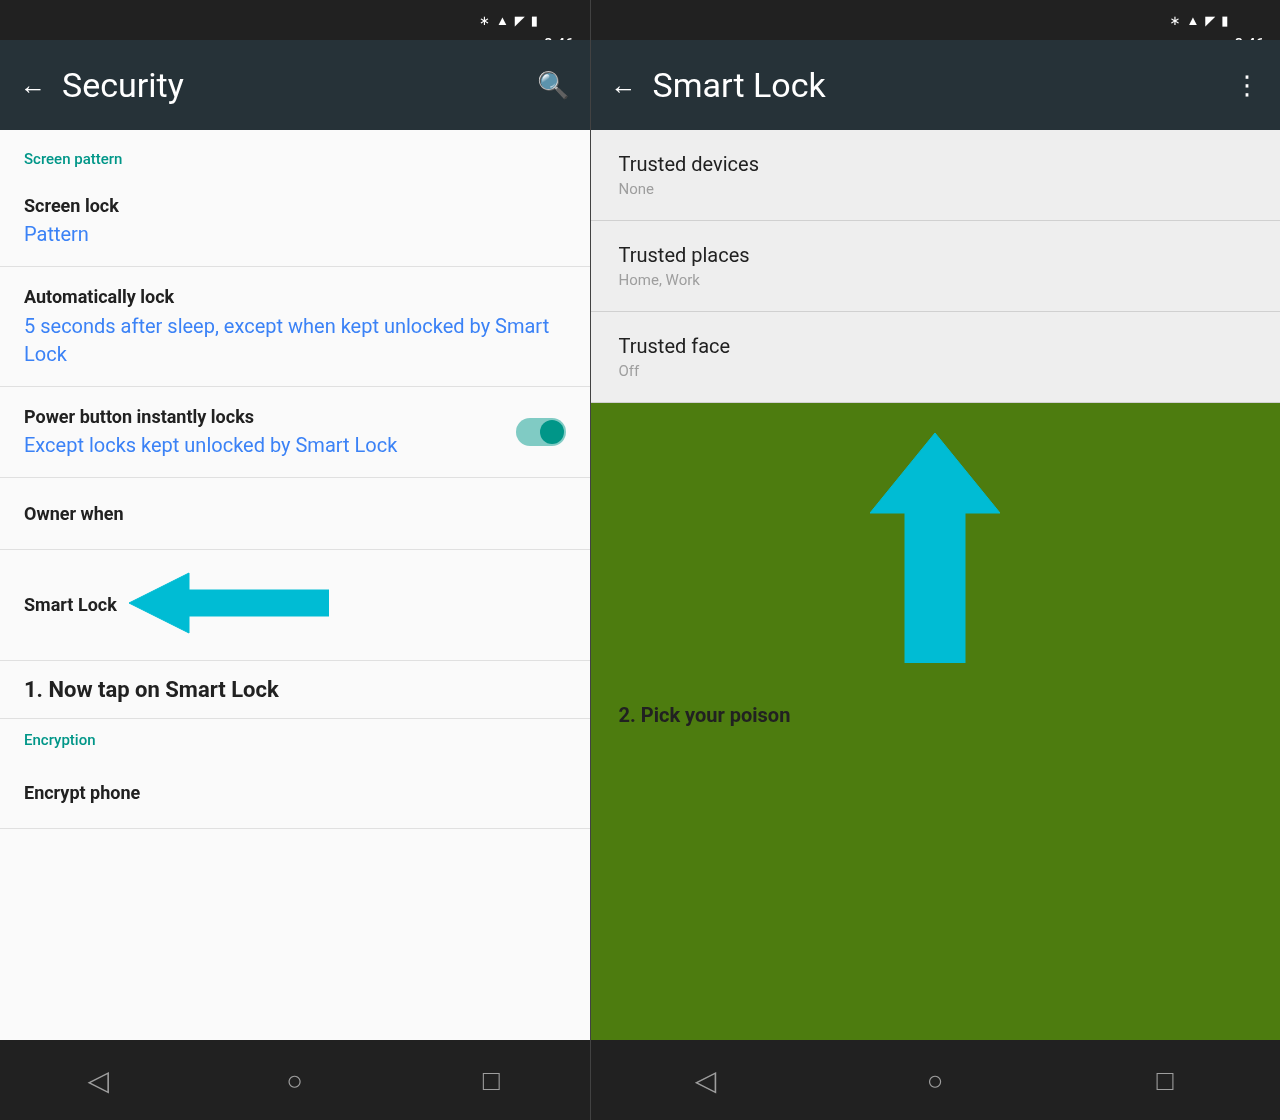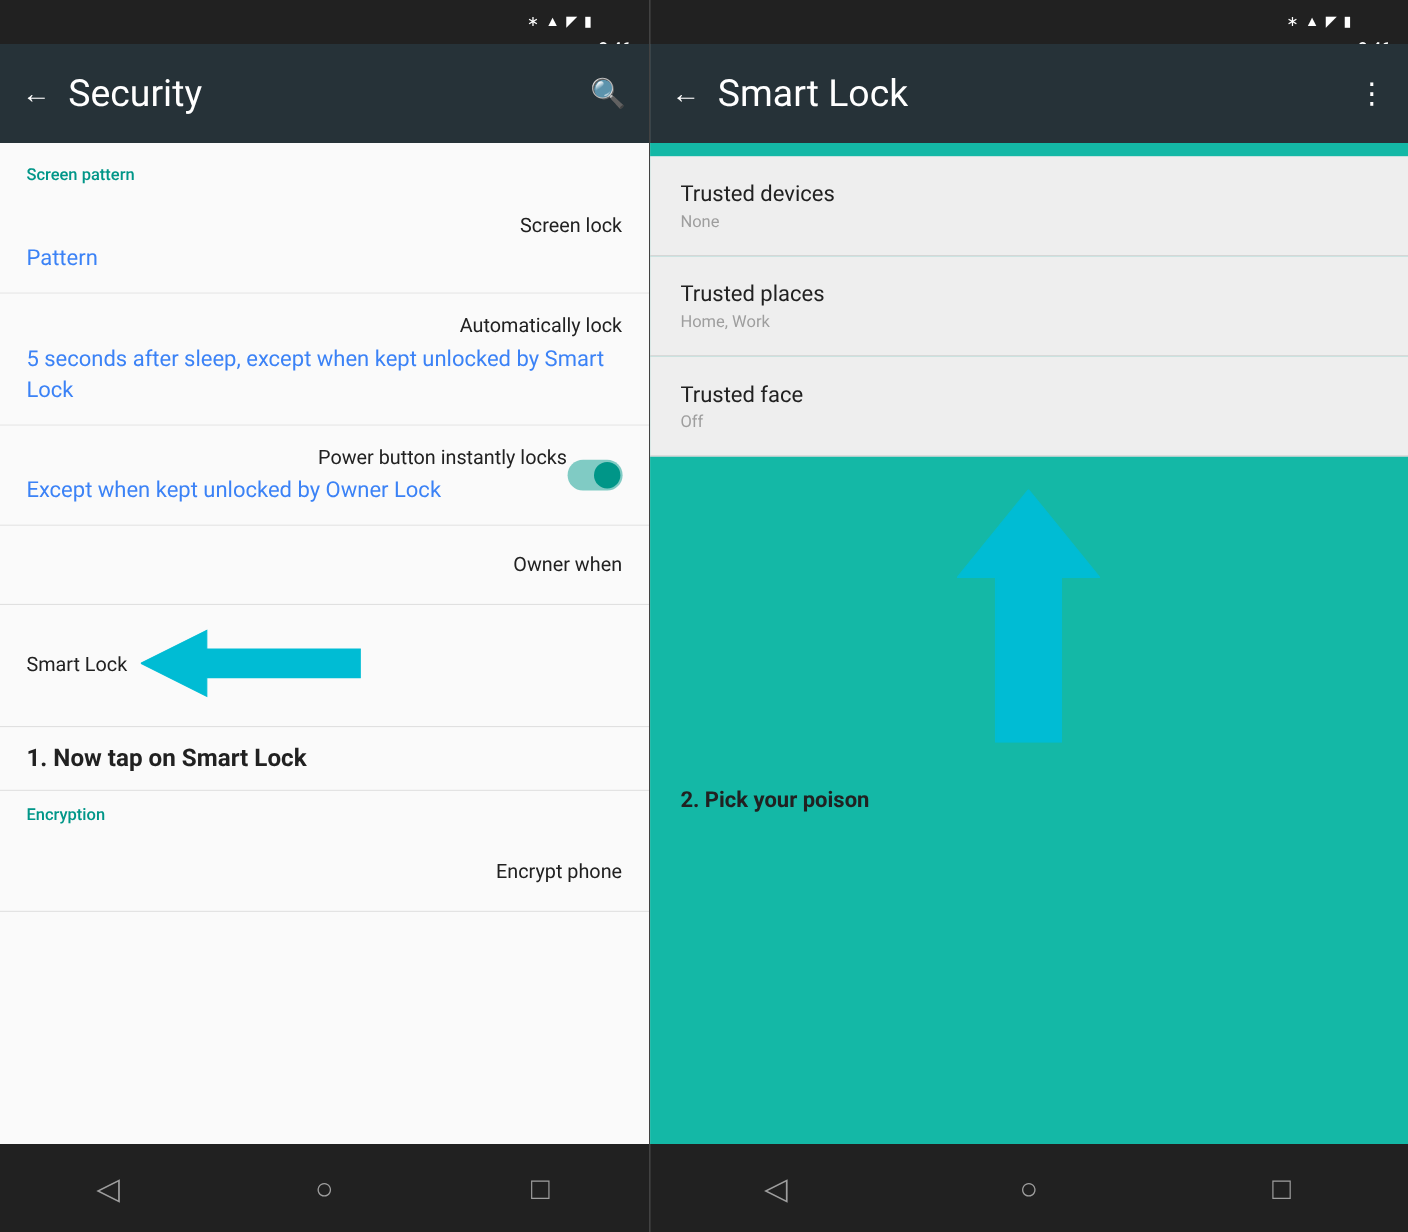--- a/index.html
+++ b/index.html
@@ -105,23 +105,22 @@
       justify-content: space-between;
       cursor: pointer;
       min-height: 72px;
     }
     .list-item-text {
       flex: 1;
     }
     .list-item-title {
       font-size: 18px;
       color: #212121;
-      font-weight: 400;
+      font-weight: 700;
       line-height: 1.3;
-      text-align: right;
     }
     .list-item-subtitle {
       font-size: 20px;
       color: #3b82f6;
       margin-top: 3px;
       line-height: 1.4;
     }
 
     
     .toggle {
@@ -162,22 +161,22 @@
       display: flex;
       align-items: center;
       justify-content: center;
       width: 60px;
       height: 60px;
     }
 
     
     .right-content {
       flex: 1;
-      background: #14b8a6;
-      padding-top: 12px;
+      background: #4d7c0f;
+      padding-top: 0;
     }
     .right-list-item {
       padding: 22px 28px;
       background: #eeeeee;
       border-bottom: 1px solid #d0d0d0;
       cursor: pointer;
       min-height: 80px;
     }
     .right-item-title {
       font-size: 20px;
@@ -266,21 +265,21 @@
     <div class="list-item">
       <div class="list-item-text">
         <div class="list-item-title">Automatically lock</div>
         <div class="list-item-subtitle">5 seconds after sleep, except when kept unlocked by Smart Lock</div>
       </div>
     </div>
 
     <div class="list-item">
       <div class="list-item-text">
         <div class="list-item-title">Power button instantly locks</div>
-        <div class="list-item-subtitle">Except when kept unlocked by Owner Lock</div>
+        <div class="list-item-subtitle">Except locks kept unlocked by Smart Lock</div>
       </div>
       <div class="toggle on"></div>
     </div>
 
     <div class="list-item">
       <div class="list-item-text">
         <div class="list-item-title">Owner when</div>
       </div>
     </div>
 

